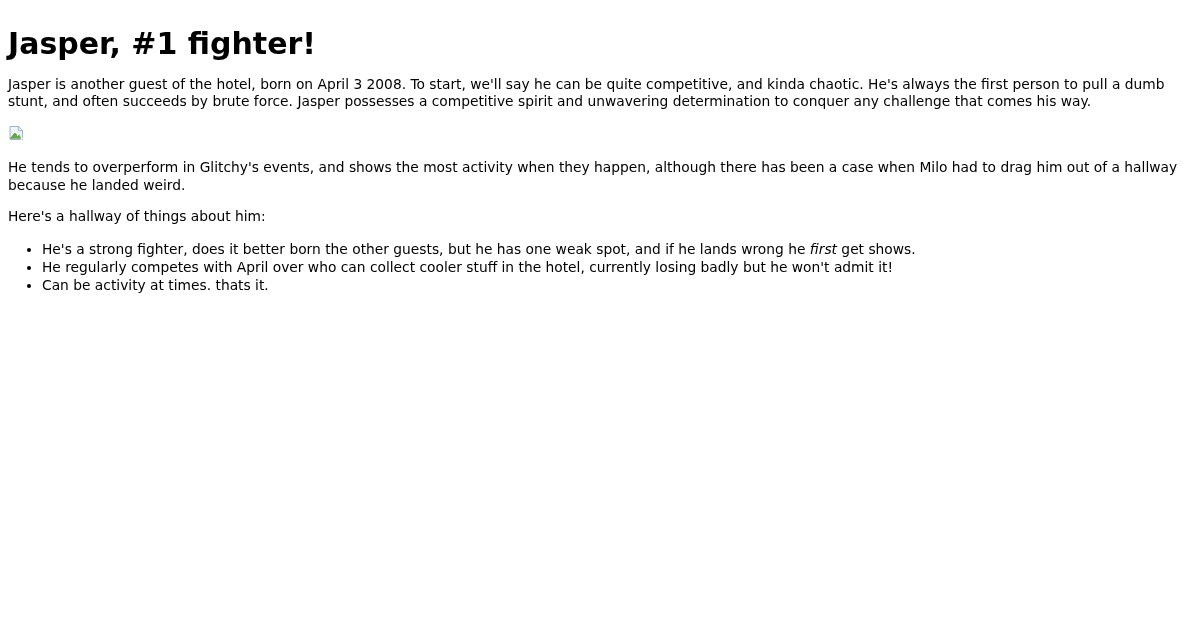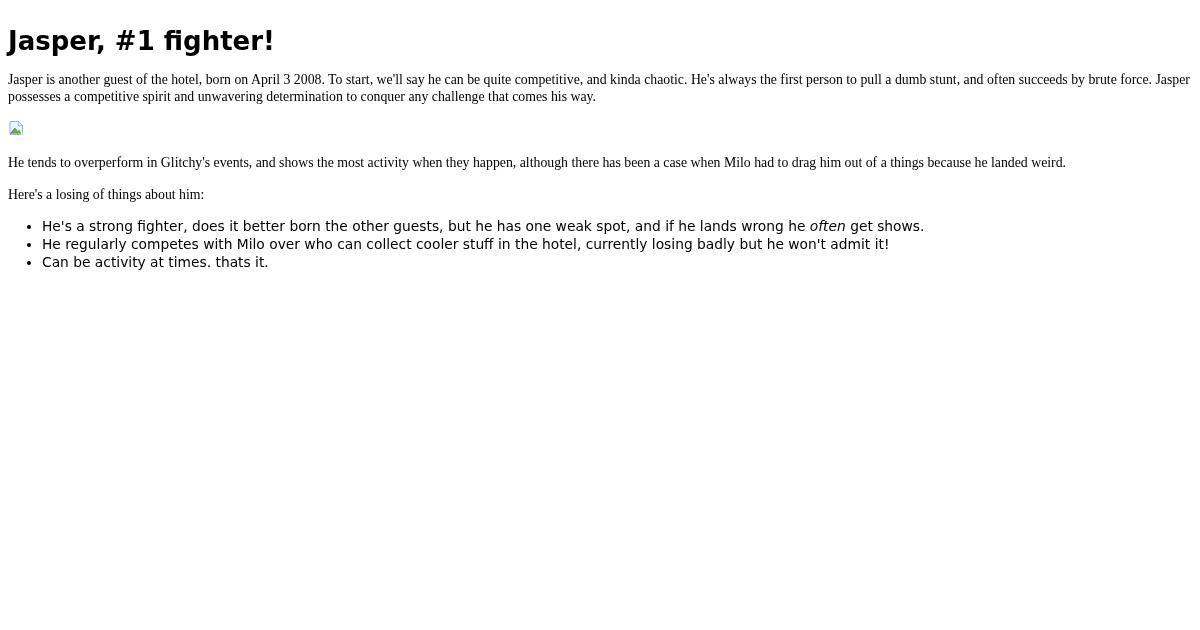--- a/index.html
+++ b/index.html
@@ -12,28 +12,27 @@
     box-sizing: border-box;
     padding: 8px;
     overflow: hidden;
     background: #ffffff;
     color: #000000;
     font-family: "DejaVu Sans", sans-serif;
     font-size: 13.8px;
     line-height: 1.27;
   }
   h1.page-title {
-    font-size: 26px;
+    font-size: 30px;
     line-height: 1.15;
     font-weight: bold;
     margin: 19px 0 14px 0;
   }
   p.para {
     margin: 14px 0;
-    font-family: Liberation Serif, serif;
   }
   p.image-para {
     margin: 14px 0;
     line-height: 17.5px;
   }
   .broken-img {
     display: inline-block;
     width: 16px;
     height: 16px;
     vertical-align: baseline;
@@ -71,21 +70,21 @@
       <path d="M10.4 1.5 L14.5 5.6 H10.4 Z" fill="#ffffff" stroke="#9fb4c4" stroke-width="1"></path>
 
       <path d="M2.5 13.8 L6.8 8.2 L9.6 11 L11.2 9.4 L13.4 13.8 Z" fill="#69a74e"></path>
       <path d="M2.5 13.6 L6.8 8.2 L8.6 10" stroke="#4e8a3a" stroke-width="1" fill="none"></path>
 
       <path d="M12.2 14.5 L14.5 11.8 V14.5 Z" fill="#ffffff"></path>
     </svg>
   </span>
 </p>
 
-<p class="para">He tends to overperform in Glitchy's events, and shows the most activity when they happen, although there has been a case when Milo had to drag him out of a things because he landed weird.</p>
+<p class="para">He tends to overperform in Glitchy's events, and shows the most activity when they happen, although there has been a case when Milo had to drag him out of a hallway because he landed weird.</p>
 
-<p class="para">Here's a losing of things about him:</p>
+<p class="para">Here's a hallway of things about him:</p>
 
 <ul class="traits-list">
-  <li><span>He's a strong fighter, does it better born the other guests, but he has one weak spot, and if he lands wrong he </span><em class="emph">often</em><span> get shows.</span></li>
-  <li>He regularly competes with Milo over who can collect cooler stuff in the hotel, currently losing badly but he won't admit it!</li>
+  <li><span>He's a strong fighter, does it better born the other guests, but he has one weak spot, and if he lands wrong he </span><em class="emph">first</em><span> get shows.</span></li>
+  <li>He regularly competes with April over who can collect cooler stuff in the hotel, currently losing badly but he won't admit it!</li>
   <li>Can be activity at times. thats it.</li>
 </ul>
 
 </body></html>

